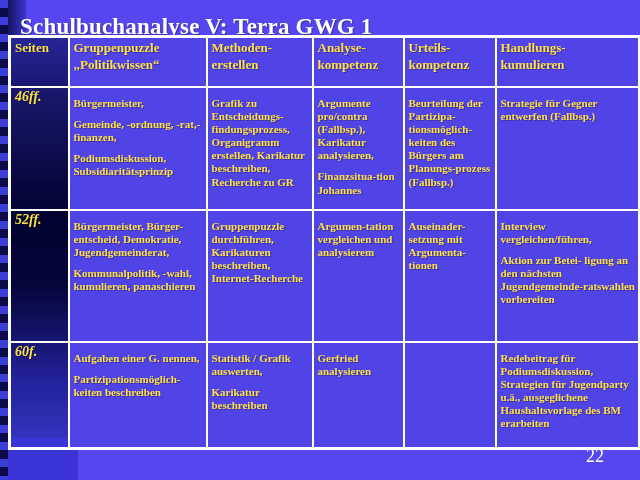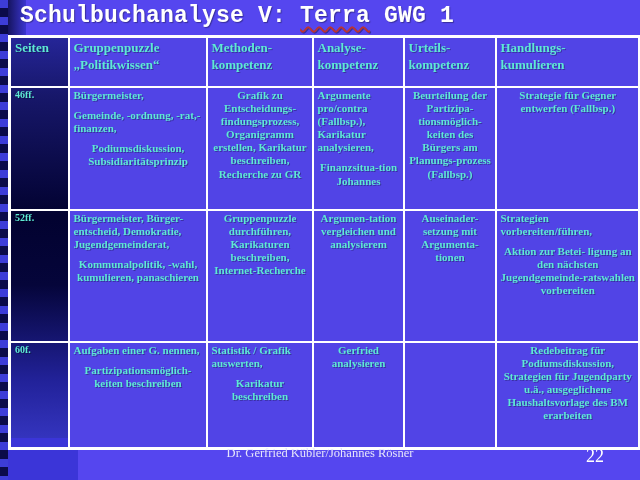--- a/index.html
+++ b/index.html
@@ -18,48 +18,48 @@
   }
   .below-left {
     position:absolute; left:0; top:438px; width:78px; height:42px;
     background:#3b35d8;
   }
   .edge-strip {
     position:absolute; left:0; top:0; width:8px; height:480px;
     background:repeating-linear-gradient(180deg,#3d3dd8 0px,#3d3dd8 8px,#0b0b4a 8px,#0b0b4a 17px);
   }
   .title {
-    position:absolute; left:20px; top:3px; margin:0;
+    position:absolute; left:20px; top:14px; margin:0;
     font-size:23px; font-weight:bold; color:#ffffff; letter-spacing:0.2px;
-    text-shadow:1px 1px 1px rgba(0,0,0,0.35); white-space:nowrap;font-family:Liberation Mono, monospace;
+    text-shadow:1px 1px 1px rgba(0,0,0,0.35); white-space:nowrap;
   }
   .title .wavy {
     text-decoration-line:underline; text-decoration-style:wavy;
     text-decoration-color:#bb3333; text-decoration-thickness:1.5px;
     text-underline-offset:4px;
   }
   table.comp {
     position:absolute; left:8px; top:35px; width:630px;
     border-collapse:collapse; table-layout:fixed;
     border:3px solid #ffffff;
   }
   .comp th, .comp td {
     border:2px solid #ffffff; vertical-align:top; text-align:left;
-    color:#5eead4; background:#5144e6; padding:1px 3px 2px 4px;
+    color:#fde047; background:#5144e6; padding:1px 3px 2px 4px;
     overflow:hidden; text-shadow:1px 1px 0 rgba(0,0,0,0.3);
   }
   .comp th {
     font-size:13px; line-height:1.3; white-space:pre-line;
     font-weight:bold; padding-top:2px;
   }
   .comp td { font-size:11px; line-height:1.2; font-weight:bold; }
   .comp th.seiten, .comp td.seiten { background:transparent; }
-  .comp td.seiten { font-size:10px; }
-  .para { margin:0 0 7px 0; }
-  .para:last-child { margin-bottom:0;text-align:center; }
+  .comp td.seiten { font-size:14px;font-style:italic; }
+  .para { margin:8px 0 7px 0; }
+  .para:last-child { margin-bottom:0; }
   .comp thead tr { height:50px; }
   .comp tbody tr:nth-child(1) { height:123px; }
   .comp tbody tr:nth-child(2) { height:132px; }
   .comp tbody tr:nth-child(3) { height:107px; }
   col.c0{width:59px} col.c1{width:138px} col.c2{width:106px}
   col.c3{width:91px} col.c4{width:92px} col.c5{width:144px}
   .footer-credits {
     position:absolute; left:0; right:0; top:446px; text-align:center;
     color:#e6e6fa; font-size:12.5px;
   }
@@ -87,21 +87,21 @@
         <col class="c3">
         <col class="c4">
         <col class="c5">
       </colgroup>
       <thead>
         <tr>
           <th class="seiten">Seiten</th>
           <th>Gruppenpuzzle
 „Politikwissen“</th>
           <th>Methoden-
-kompetenz</th>
+erstellen</th>
           <th>Analyse-
 kompetenz</th>
           <th>Urteils-
 kompetenz</th>
           <th>Handlungs-
 kumulieren</th>
         </tr>
       </thead>
       <tbody>
         <tr>
@@ -134,21 +134,21 @@
           <td>
             <div class="para">Gruppenpuzzle durchführen, Karikaturen beschreiben, Internet-Recherche</div>
           </td>
           <td>
             <div class="para">Argumen-tation vergleichen und analysierem</div>
           </td>
           <td>
             <div class="para">Auseinader-setzung mit Argumenta-tionen</div>
           </td>
           <td>
-            <div class="para">Strategien vorbereiten/führen,</div>
+            <div class="para">Interview vergleichen/führen,</div>
             <div class="para">Aktion zur Betei- ligung an den nächsten Jugendgemeinde-ratswahlen vorbereiten</div>
           </td>
         </tr>
         <tr>
           <td class="seiten">60f.</td>
           <td>
             <div class="para">Aufgaben einer G. nennen,</div>
             <div class="para">Partizipationsmöglich-keiten beschreiben</div>
           </td>
           <td>
@@ -159,15 +159,14 @@
             <div class="para">Gerfried analysieren</div>
           </td>
           <td></td>
           <td>
             <div class="para">Redebeitrag für Podiumsdiskussion, Strategien für Jugendparty u.ä., ausgeglichene Haushaltsvorlage des BM erarbeiten</div>
           </td>
         </tr>
       </tbody>
     </table>
 
-  <div class="footer-credits">Dr. Gerfried Kübler/Johannes Rösner</div>
   <div class="page-number">22</div>
 </div>
 
 </body></html>

